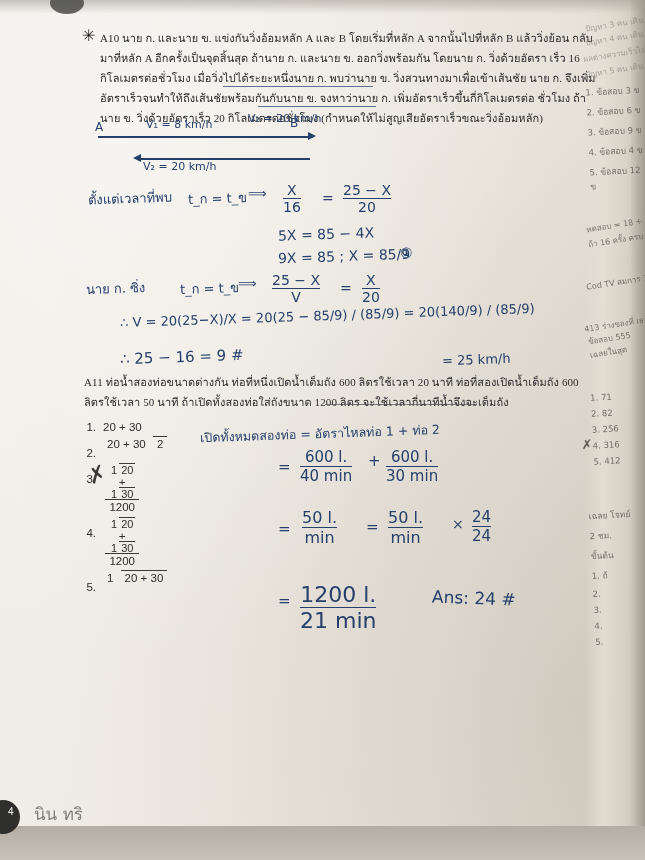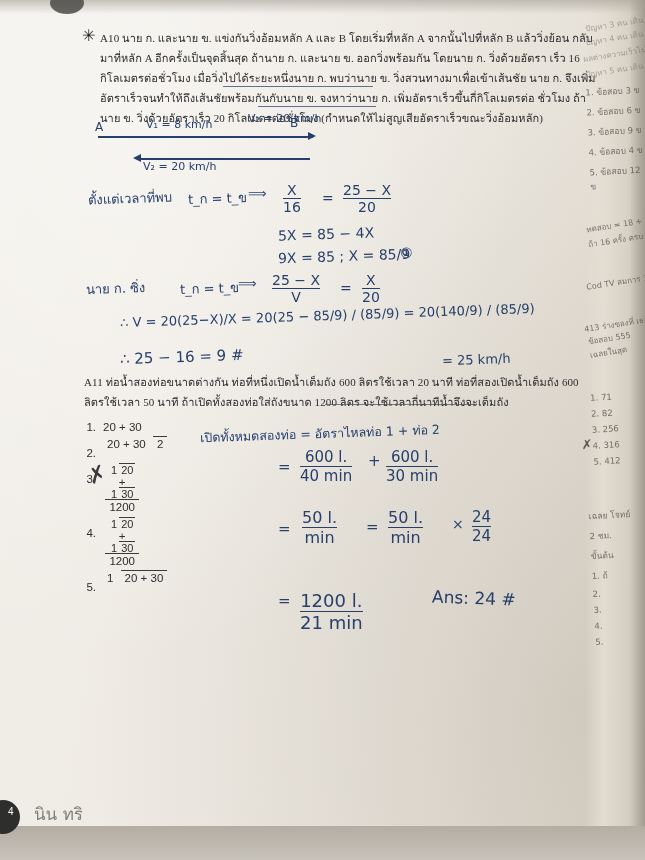--- a/index.html
+++ b/index.html
@@ -306,21 +306,21 @@
     <span class="n">50 l.</span>
     <span class="d">min</span>
   </div>
   <div class="hw blue" style="left:452px; top:516px; font-size:14px;">×</div>
   <div class="hwfrac" style="left:472px; top:508px; font-size:15px;">
     <span class="n">24</span>
     <span class="d">24</span>
   </div>
 
   <div class="hw blue" style="left:278px; top:592px; font-size:15px;">=</div>
-  <div class="hwfrac" style="left:300px; top:582px; font-size:18px;margin-top:8px;">
+  <div class="hwfrac" style="left:300px; top:582px; font-size:22px;">
     <span class="n">1200 l.</span>
     <span class="d">21 min</span>
   </div>
   <div class="hw blue rot2" style="left:432px; top:588px; font-size:17px;">Ans: 24 #</div>
 
   <div class="margin-note" style="left:585px; top:18px;">ปัญหา 3 คน เดิน</div>
   <div class="margin-note" style="left:585px; top:32px;">ปัญหา 4 คน เดิน</div>
   <div class="margin-note" style="left:583px; top:48px;">ผลต่างความเร็วไม่</div>
   <div class="margin-note" style="left:585px; top:64px;">ปัญหา 5 คน เดิน</div>
 

